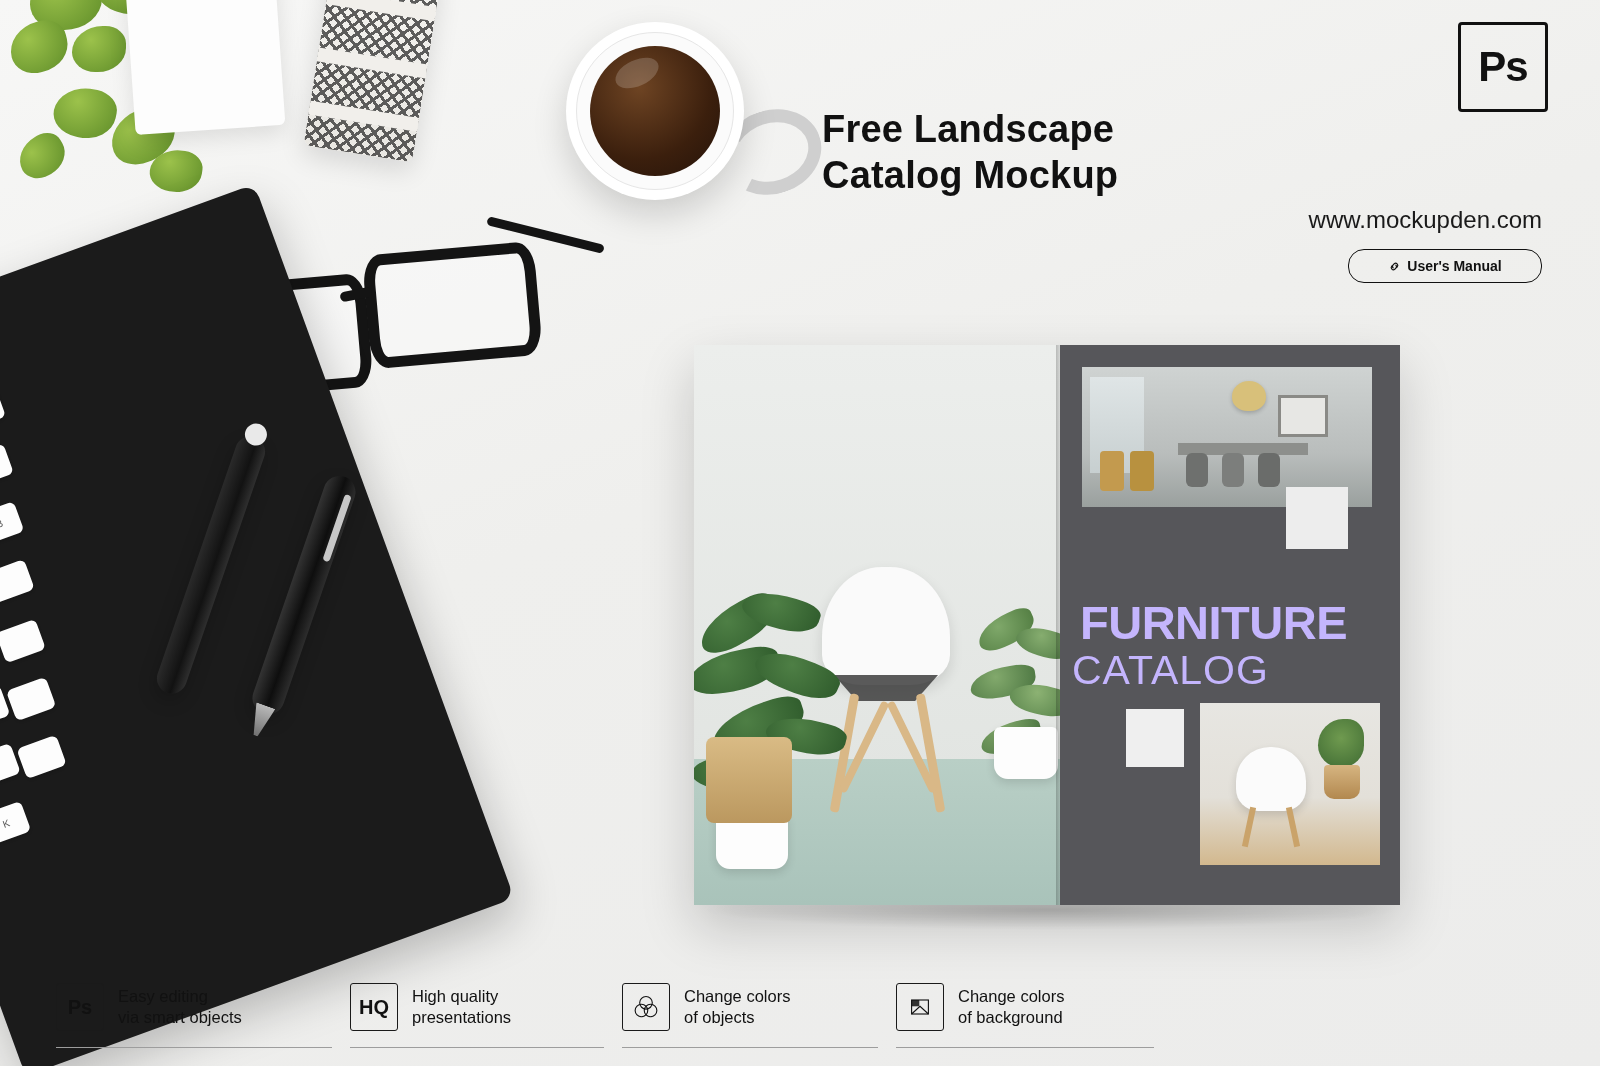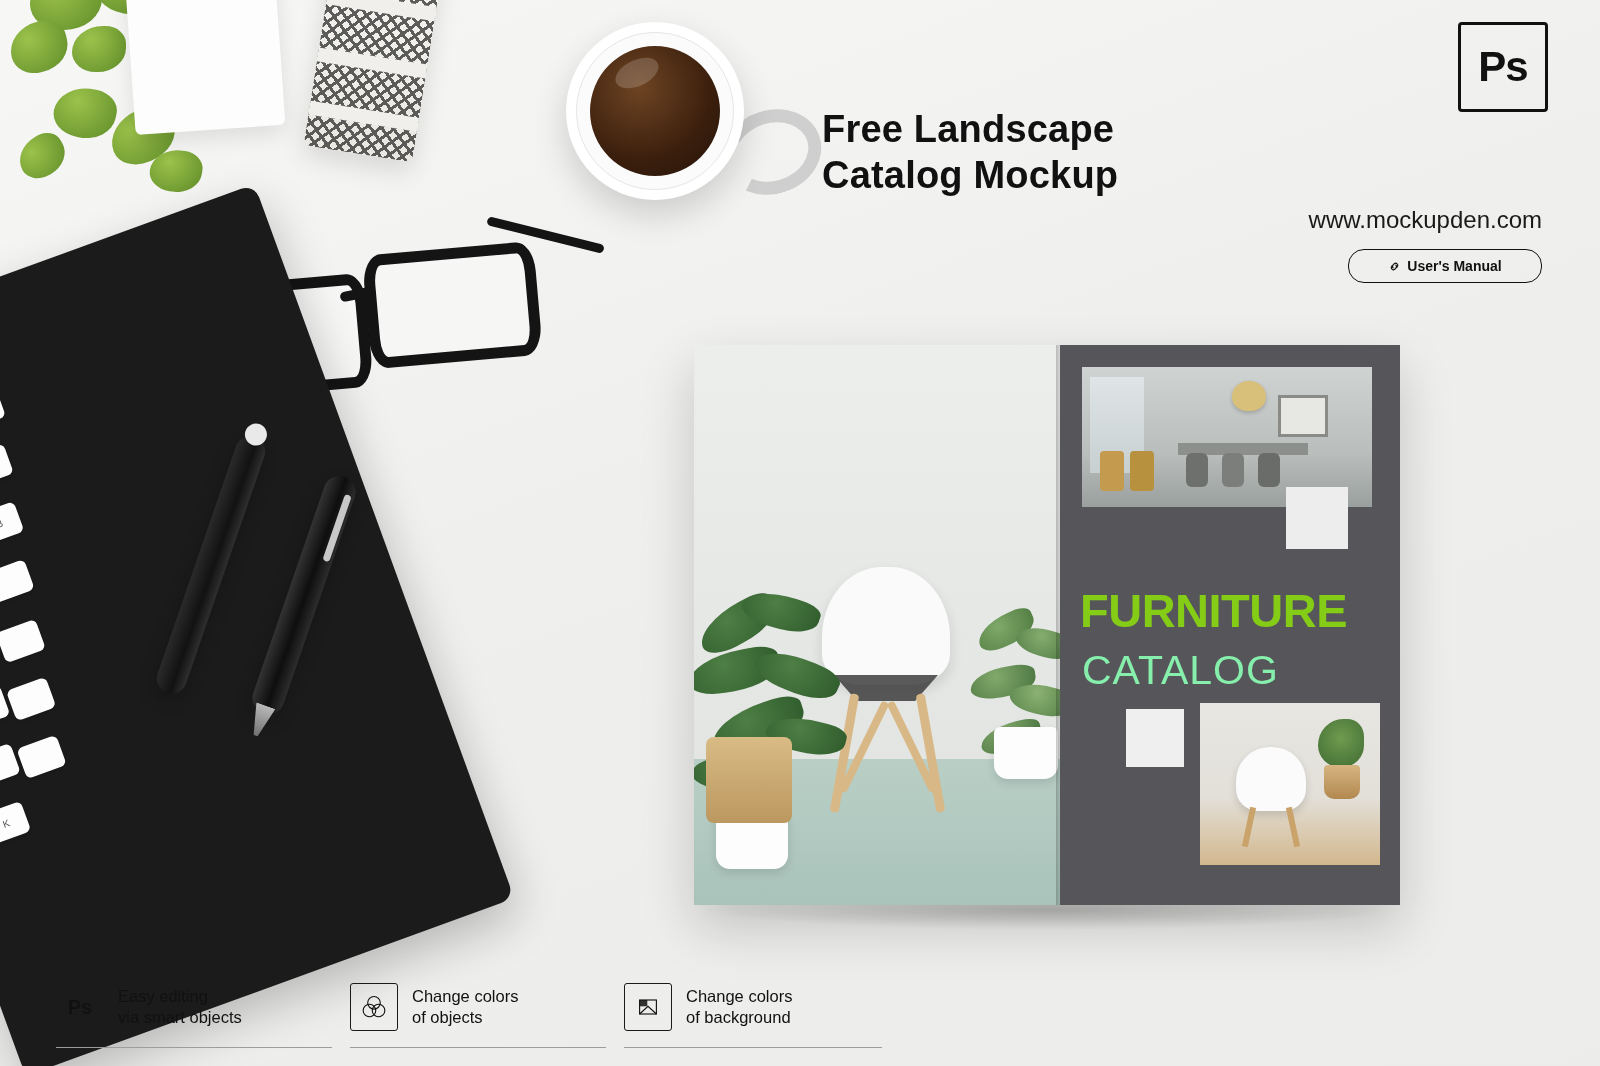--- a/index.html
+++ b/index.html
@@ -134,22 +134,22 @@
   .plant-l{position:absolute;left:-6px;top:250px;width:170px;height:230px;}
   .plant-r{position:absolute;left:276px;top:270px;width:120px;height:210px;}
   .pl-leaf{position:absolute;background:radial-gradient(circle at 40% 30%,#4e7f45,#2e5a2b);border-radius:70% 30% 60% 40%;}
   .wpot{position:absolute;background:#fdfdfd;border-radius:6px 6px 14px 14px;box-shadow:0 4px 10px rgba(0,0,0,.12);}
   .basket{position:absolute;left:12px;top:392px;width:86px;height:86px;background:linear-gradient(180deg,#d9bb85,#bb985f);border-radius:8px;}
 
   .cat-right{position:absolute;left:366px;top:0;width:340px;height:100%;background:#56565a;}
   .cr-photo-top{position:absolute;left:22px;top:22px;width:290px;height:140px;overflow:hidden;background:#8b8d8c;}
   .cr-square-1{position:absolute;left:226px;top:142px;width:62px;height:62px;background:#ededed;}
   .cr-lorem{position:absolute;left:20px;top:210px;width:300px;font-size:11.5px;line-height:16px;color:#e9e9e9;}
-  .cr-title{position:absolute;left:20px;top:242px;font-size:47px;line-height:47px;font-weight:bold;color:#84cc16;letter-spacing:-.5px;}
-  .cr-sub{position:absolute;left:22px;top:305px;font-size:41px;line-height:41px;color:#86efac;letter-spacing:1px;}
+  .cr-title{position:absolute;left:20px;top:254px;font-size:47px;line-height:47px;font-weight:bold;color:#c4b5fd;letter-spacing:-.5px;}
+  .cr-sub{position:absolute;left:12px;top:305px;font-size:41px;line-height:41px;color:#c4b5fd;letter-spacing:1px;}
   .cr-square-2{position:absolute;left:66px;top:364px;width:58px;height:58px;background:#efefef;}
   .cr-photo-bottom{position:absolute;left:140px;top:358px;width:180px;height:162px;overflow:hidden;background:#cfc0a8;}
   .mini-room{position:absolute;inset:0;}
 
   .cat-spine{position:absolute;left:362px;top:0;width:10px;height:100%;
     background:linear-gradient(90deg,rgba(0,0,0,.22),rgba(0,0,0,0) 70%);}
   .cat-shadow{position:absolute;left:700px;top:890px;width:700px;height:40px;
     background:radial-gradient(ellipse at center,rgba(0,0,0,.20),rgba(0,0,0,0) 70%);}
 
   
@@ -328,20 +328,30 @@
       <div class="ico">
         <span class="t">Ps</span>
       </div>
       <div class="txt">
         <div>Easy editing</div>
         <div>via smart objects</div>
       </div>
       <div class="rule"></div>
     </div>
 
+    <div class="feature f2">
+      <div class="ico">
+        <span class="t">HQ</span>
+      </div>
+      <div class="txt">
+        <div>High quality</div>
+        <div>presentations</div>
+      </div>
+      <div class="rule"></div>
+    </div>
 
     <div class="feature f3">
       <div class="ico">
         <svg viewBox="0 0 40 40" width="28" height="28">
           <circle cx="20" cy="14" r="9" fill="none" stroke="#111" stroke-width="1.6"></circle>
           <circle cx="13.5" cy="25" r="9" fill="none" stroke="#111" stroke-width="1.6"></circle>
           <circle cx="26.5" cy="25" r="9" fill="none" stroke="#111" stroke-width="1.6"></circle>
         </svg>
       </div>
       <div class="txt">

